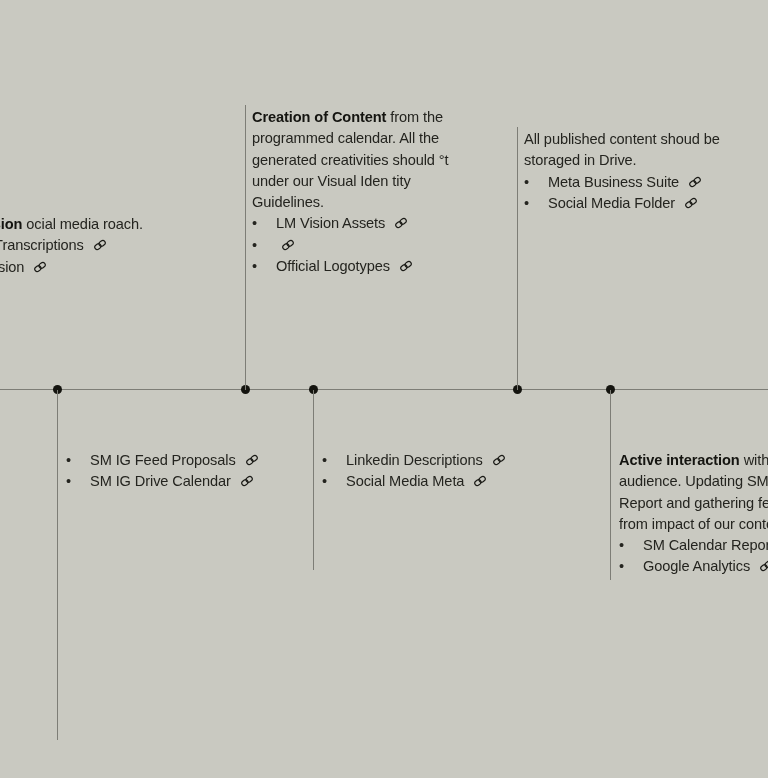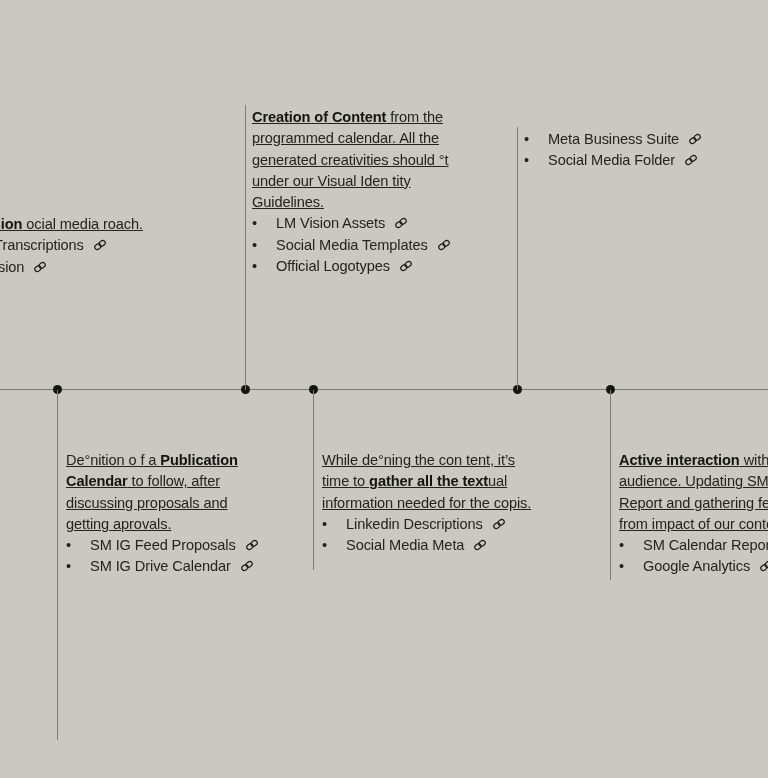--- a/index.html
+++ b/index.html
@@ -52,21 +52,20 @@
     font-size: 14.6px;
     line-height: 21.3px;
     letter-spacing: -0.1px;
     color: #24241f;
   }
   .card p {
     margin: 0;
   }
   .card .para {
     margin-bottom: 21px;
-    text-decoration: underline;
   }
   .card .para:last-of-type { margin-bottom: 0; }
   b, strong { font-weight: 700; color: #141410; }
 
   ul.links {
     list-style: none;
     margin: 0;
     padding: 0;
   }
   ul.links li {
@@ -159,21 +158,20 @@
           <svg width="14" height="14" viewBox="0 0 16 16">
               <g transform="rotate(-38 8 8)" fill="none" stroke="#1a1a16" stroke-width="1.35">
                 <rect x="1.2" y="5.2" width="7.4" height="5.6" rx="2.8"></rect>
                 <rect x="7.4" y="5.2" width="7.4" height="5.6" rx="2.8"></rect>
               </g>
             </svg>
         </span>
       </li>
       <li>
         <span class="bullet">•</span>
-        <span class="lnk-text">Social Media Templates</span>
         <span class="chain">
           <svg width="14" height="14" viewBox="0 0 16 16">
               <g transform="rotate(-38 8 8)" fill="none" stroke="#1a1a16" stroke-width="1.35">
                 <rect x="1.2" y="5.2" width="7.4" height="5.6" rx="2.8"></rect>
                 <rect x="7.4" y="5.2" width="7.4" height="5.6" rx="2.8"></rect>
               </g>
             </svg>
         </span>
       </li>
       <li>
@@ -185,20 +183,21 @@
                 <rect x="1.2" y="5.2" width="7.4" height="5.6" rx="2.8"></rect>
                 <rect x="7.4" y="5.2" width="7.4" height="5.6" rx="2.8"></rect>
               </g>
             </svg>
         </span>
       </li>
     </ul>
   </div>
 
   <div class="card" style="left:524px; top:129px; width:210px;">
+    <p class="para">All published content shoud be storaged in Drive.</p>
     <ul class="links gap-list">
       <li>
         <span class="bullet">•</span>
         <span class="lnk-text">Meta Business Suite</span>
         <span class="chain">
           <svg width="14" height="14" viewBox="0 0 16 16">
               <g transform="rotate(-38 8 8)" fill="none" stroke="#1a1a16" stroke-width="1.35">
                 <rect x="1.2" y="5.2" width="7.4" height="5.6" rx="2.8"></rect>
                 <rect x="7.4" y="5.2" width="7.4" height="5.6" rx="2.8"></rect>
               </g>
@@ -214,23 +213,20 @@
                 <rect x="1.2" y="5.2" width="7.4" height="5.6" rx="2.8"></rect>
                 <rect x="7.4" y="5.2" width="7.4" height="5.6" rx="2.8"></rect>
               </g>
             </svg>
         </span>
       </li>
     </ul>
   </div>
 
   <div class="card" style="left:66px; top:450px; width:192px;">
-    <p class="para">
-      <span>De°nition o f a </span><strong>Publication Calendar</strong><span> to follow, after discussing proposals and getting aprovals.</span>
-    </p>
     <ul class="links gap-list">
       <li>
         <span class="bullet">•</span>
         <span class="lnk-text">SM IG Feed Proposals</span>
         <span class="chain">
           <svg width="14" height="14" viewBox="0 0 16 16">
               <g transform="rotate(-38 8 8)" fill="none" stroke="#1a1a16" stroke-width="1.35">
                 <rect x="1.2" y="5.2" width="7.4" height="5.6" rx="2.8"></rect>
                 <rect x="7.4" y="5.2" width="7.4" height="5.6" rx="2.8"></rect>
               </g>
@@ -246,23 +242,20 @@
                 <rect x="1.2" y="5.2" width="7.4" height="5.6" rx="2.8"></rect>
                 <rect x="7.4" y="5.2" width="7.4" height="5.6" rx="2.8"></rect>
               </g>
             </svg>
         </span>
       </li>
     </ul>
   </div>
 
   <div class="card" style="left:322px; top:450px; width:216px;">
-    <p class="para">
-      <span>While de°ning the con tent, it’s time to </span><strong>gather all the text</strong><span>ual information needed for the copis.</span>
-    </p>
     <ul class="links gap-list">
       <li>
         <span class="bullet">•</span>
         <span class="lnk-text">Linkedin Descriptions</span>
         <span class="chain">
           <svg width="14" height="14" viewBox="0 0 16 16">
               <g transform="rotate(-38 8 8)" fill="none" stroke="#1a1a16" stroke-width="1.35">
                 <rect x="1.2" y="5.2" width="7.4" height="5.6" rx="2.8"></rect>
                 <rect x="7.4" y="5.2" width="7.4" height="5.6" rx="2.8"></rect>
               </g>

